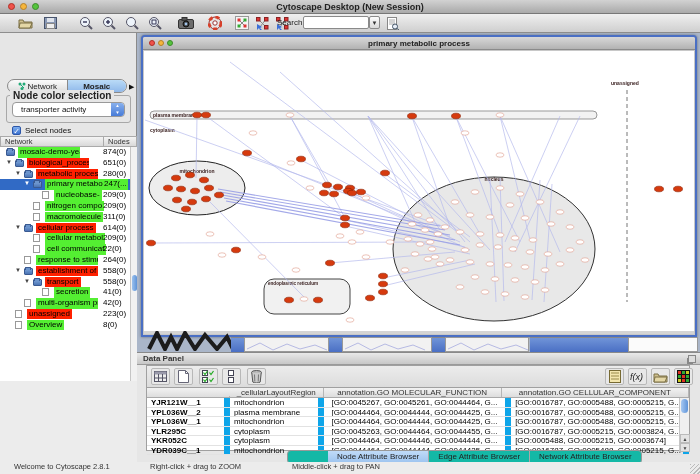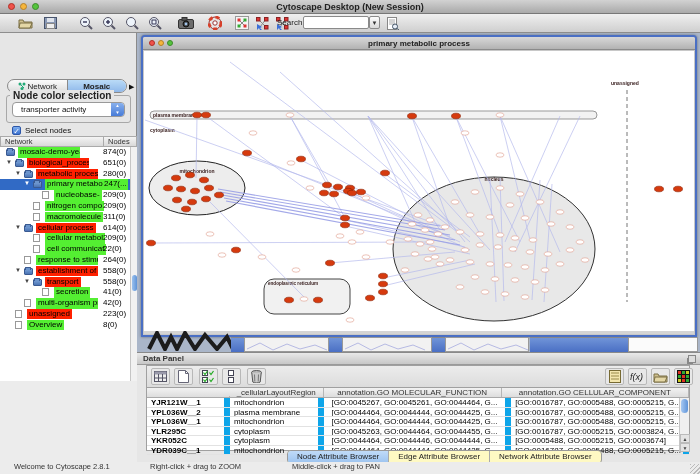--- a/index.html
+++ b/index.html
@@ -89,21 +89,21 @@
   .drow.head .dcell{text-align:center;border-right:1px solid #b5b5b5;}
   .dc0{width:88px;font-weight:bold;}
   .drow.head .dc0{font-weight:normal;margin-top:8px;}
   .dc1{width:100px;}
   .dc2{width:200px;text-align:center;}
   .dc3{width:190px;}
   #dtscroll{position:absolute;right:0;top:10px;width:10px;height:54px;background:#f0f0f0;border-left:1px solid #c5c5c5;}
   #dtthumb{position:absolute;left:1px;top:1px;width:7px;height:14px;background:linear-gradient(90deg,#a6c8f2,#5e93d8);border-radius:4px;}
   .scrbtn{position:absolute;left:0;width:10px;height:9px;background:#e4e4e4;border:1px solid #bbb;font-size:5px;text-align:center;line-height:8px;color:#444;}
 
-  #dptabs{left:150px;top:97px;display:flex;border:1px solid #999;border-radius:4px;overflow:hidden;background:#fef9c3;}
+  #dptabs{left:150px;top:97px;display:flex;border:1px solid #999;border-radius:4px;overflow:hidden;background:#14b8a6;padding-left:40px;}
   .dptab{font-size:8px;line-height:12px;height:12px;padding:0 9px;color:#222;border-left:1px solid #aaa;}
   .dptab:first-child{border-left:none;}
   .dptab.sel{background:linear-gradient(#c0dbf8,#9cc3ef);}
 
   
   #statusbar{left:0;top:462px;width:700px;height:12px;background:#ececec;font-size:7.5px;color:#333;}
   #grip{right:0;bottom:0;width:10px;height:10px;background:repeating-linear-gradient(135deg,#bbb 0 1px,transparent 1px 3px);}
 
   svg text{font-family:"Liberation Sans",sans-serif;}
 </style>

